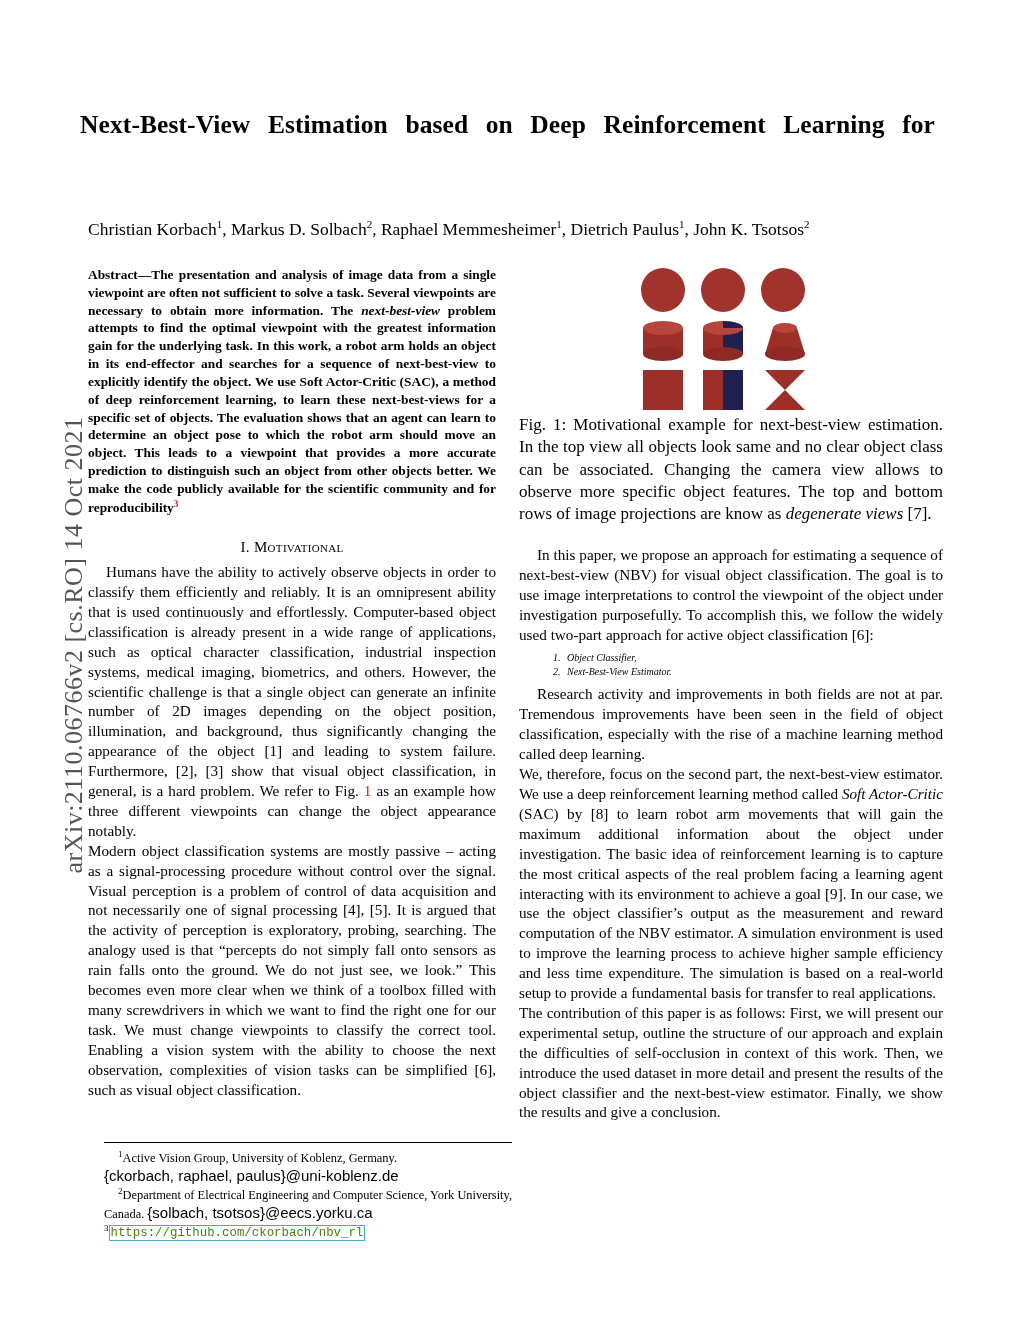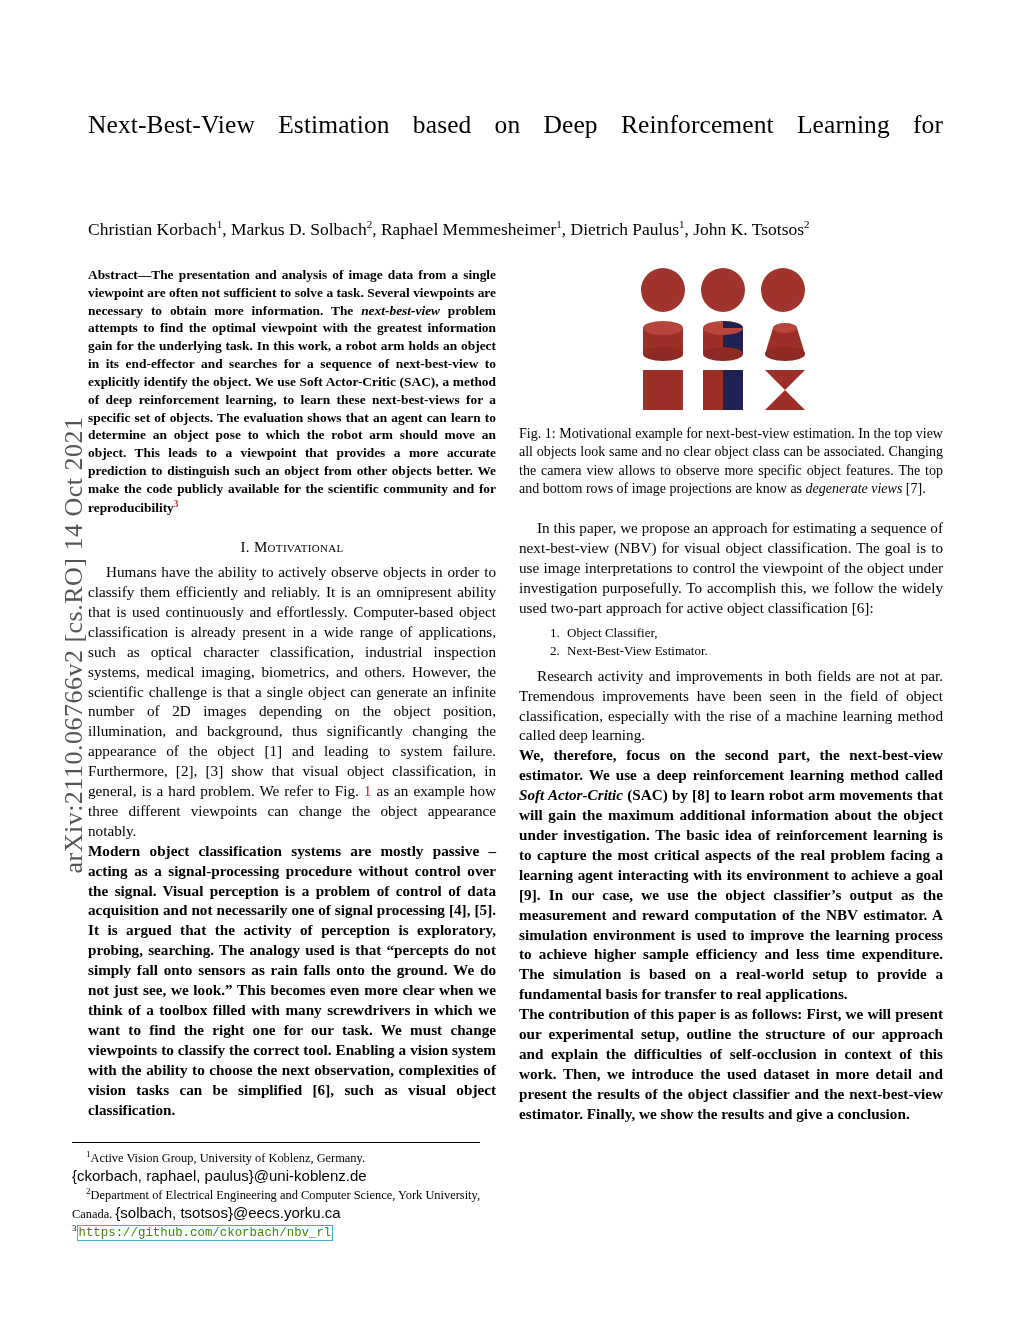--- a/index.html
+++ b/index.html
@@ -29,26 +29,26 @@
     font-size: 26px;
     letter-spacing: 0.5px;
     color: #555555;
     text-align: center;
     white-space: nowrap;
   }
 
   
   .title {
     position: absolute;
-    left: 88px;
+    left: 80px;
     top: 108px;
     width: 855px;
     text-align: center;
     font-size: 25.5px;
-    font-weight: normal;
+    font-weight: bold;
     line-height: 1.32;
     letter-spacing: 0.1px;
   }
   .title .line1 { display: block; text-align: justify; text-align-last: justify; }
   .title .line2 { display: block; text-align: center; }
 
   .authors {
     position: absolute;
     left: 88px;
     top: 218px;
@@ -97,58 +97,59 @@
     letter-spacing: 0.3px;
   }
 
   p.body {
     font-size: 15.2px;
     line-height: 1.31;
     text-align: justify;
     margin: 0;
     text-indent: 18px;
   }
-  p.body.noindent { text-indent: 0; font-weight: bold; }
+  p.body.noindent { text-indent: 0; }
   p.body i { font-style: italic; }
   .link-red { color: #cc2222; }
 
   
   .figure-img {
     position: relative;
     width: 424px;
     height: 148px;
   }
   .fig-canvas {
     position: absolute;
     left: 112px;
     top: 0;
     width: 205px;
     height: 148px;
   }
   .fig-caption {
-    margin-top: 11px;
-    font-size: 14px;
+    margin-top: 0;
+    font-size: 17px;
     line-height: 1.31;
     text-align: justify;
   }
   .fig-caption i { font-style: italic; }
 
   
   ol.numlist {
     margin: 6px 0 6px 0;
     padding-left: 44px;
-    font-size: 13px;
+    font-size: 10px;
     line-height: 1.38;
+    font-style: italic;
   }
   ol.numlist li { padding-left: 4px; }
 
   
   .footnotes {
     position: absolute;
-    left: 72px;
+    left: 104px;
     top: 1142px;
     width: 408px;
     border-top: 1px solid #000;
     padding-top: 6px;
     font-size: 12.4px;
     line-height: 1.3;
     text-align: justify;
   }
   .footnotes sup { font-size: 9px; vertical-align: super; }
   .mono {

